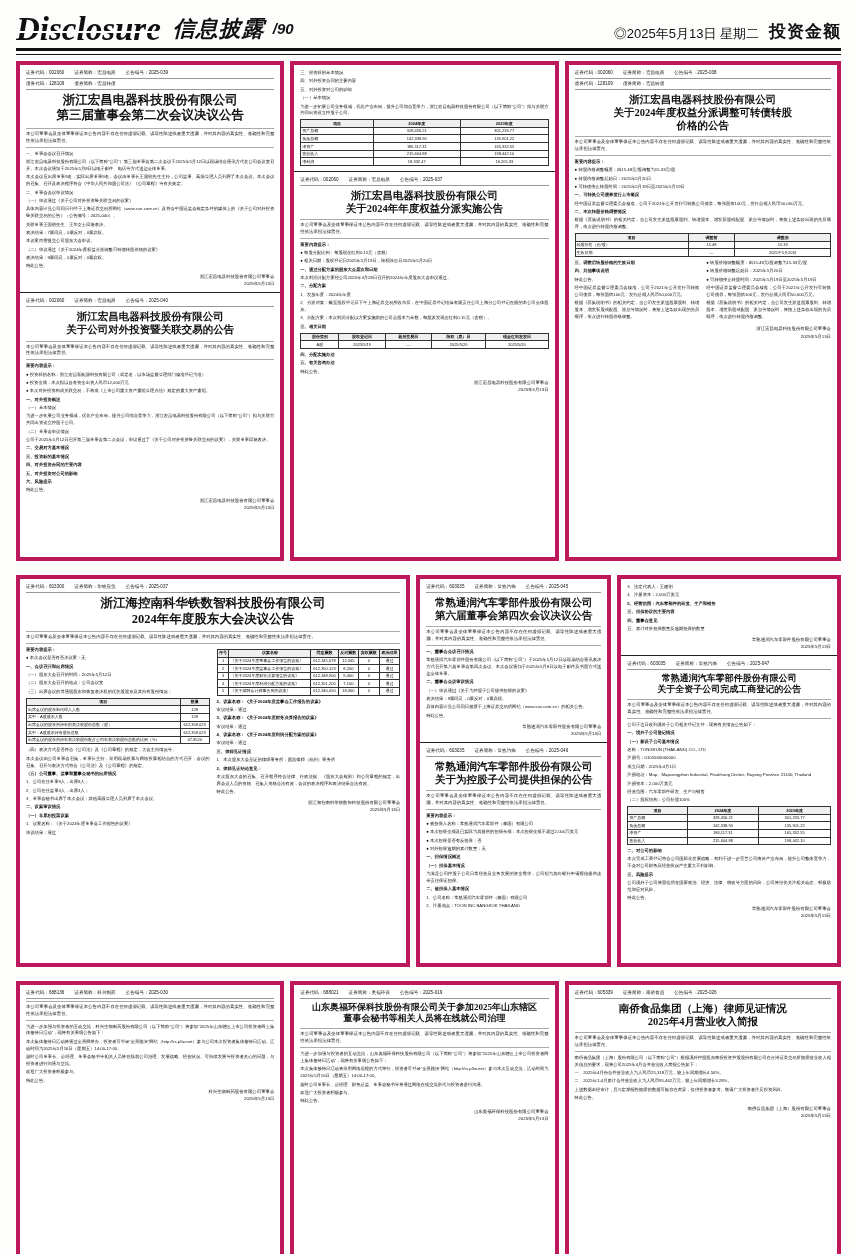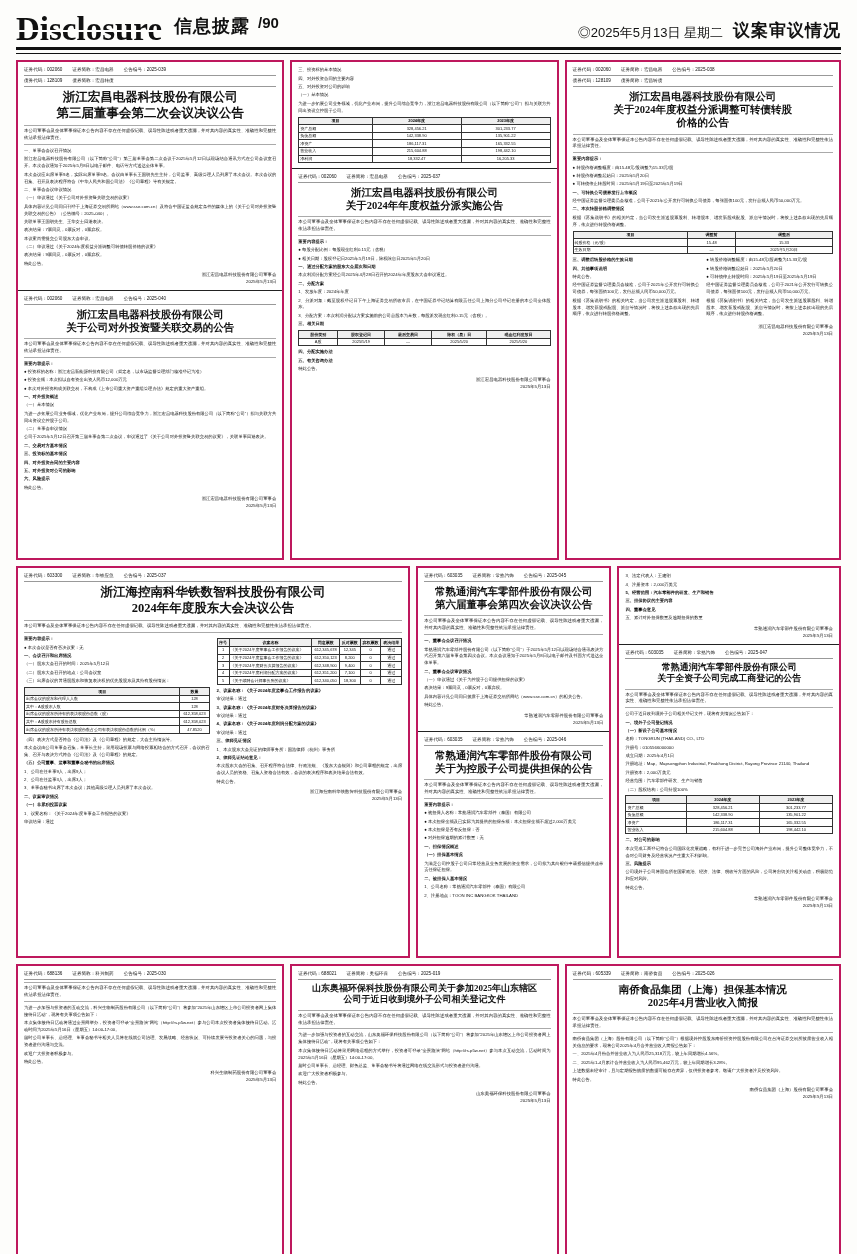--- a/index.html
+++ b/index.html
@@ -18,48 +18,48 @@
     padding: 14px 16px 10px 16px;
   }
 
   
   .masthead {
     display: flex; align-items: flex-end; justify-content: space-between;
     border-bottom: 3px solid #111;
     padding-bottom: 2px;
     margin-bottom: 3px;
   }
-  .mast-left { display: flex; align-items: flex-start; gap: 8px; }
+  .mast-left { display: flex; align-items: center; gap: 8px; font-style: italic; }
   .disclosure-word {
     font-family: "Liberation Serif", serif;
     font-weight: bold;
     font-size: 33px;
     letter-spacing: 0px;
     line-height: 0.95;
     color: #111;
     background: linear-gradient(180deg,#111 0 52%, #fff 52% 58%, #111 58% 100%);
     -webkit-background-clip: text;
     background-clip: text;
     color: transparent;
     padding-right: 4px;
   }
-  .mast-cn { font-size: 18px; font-weight: bold; letter-spacing: 1px; padding-bottom: 2px; }
+  .mast-cn { font-size: 22px; font-weight: bold; letter-spacing: 1px; padding-bottom: 2px; }
   .mast-page { font-size: 15px; font-weight: bold; padding-bottom: 3px; }
   .mast-right { display: flex; align-items: flex-end; gap: 10px; padding-bottom: 3px; }
   .mast-date { font-size: 13px; }
   .mast-paper { font-size: 17px; font-weight: bold; font-family: "Liberation Serif", serif; letter-spacing: 1px; }
 
   .rule-thin { height:1px; background:#111; margin: 2px 0 6px 0; }
 
   
   .band { display: flex; gap: 6px; }
-  .band + .band { margin-top: 6px; }
+  .band + .band { margin-top: 14px; }
 
   .box {
-    border: 2px solid #be185d;
+    border: 4px solid #be185d;
     background: #fff;
     padding: 5px 6px 20px 6px;
     overflow: hidden;
   }
 
   .codeline {
     display: flex; gap: 10px; flex-wrap: wrap;
     font-size: 4.6px; line-height: 1.5;
     border-bottom: 0.5px solid #999;
     padding-bottom: 1px; margin-bottom: 2px;
@@ -116,21 +116,21 @@
 <div class="page">
 
   <div class="masthead">
     <div class="mast-left">
       <div class="disclosure-word">Disclosure</div>
       <div class="mast-cn">信息披露</div>
       <div class="mast-page">/90</div>
     </div>
     <div class="mast-right">
       <div class="mast-date">◎2025年5月13日 星期二</div>
-      <div class="mast-paper">议案审议情况</div>
+      <div class="mast-paper">投资金额</div>
     </div>
   </div>
   <div class="rule-thin"></div>
 
   <div class="band b1">
 
     <div class="box c-a">
 
       <div>
         <div class="codeline">
@@ -656,40 +656,40 @@
 2025年5月13日</div>
     </div>
 
     <div class="box c-b">
       <div class="codeline">
         <span>证券代码：688021</span>
         <span>证券简称：奥福环保</span>
         <span>公告编号：2025-019</span>
       </div>
       <div class="title t-sm" style="white-space:pre-line">山东奥福环保科技股份有限公司关于参加2025年山东辖区
-公司于近日收到境外子公司相关登记文件</div>
+董事会秘书等相关人员将在线就公司治理</div>
       <div class="notice">本公司董事会及全体董事保证本公告内容不存在任何虚假记载、误导性陈述或者重大遗漏，并对其内容的真实性、准确性和完整性依法承担法律责任。</div>
       <div class="body-txt">
         <p>为进一步加强与投资者的互动交流，山东奥福环保科技股份有限公司（以下简称“公司”）将参加“2025年山东辖区上市公司投资者网上集体接待日活动”，现将有关事项公告如下：</p>
         <p>本次集体接待日活动将采用网络远程的方式举行，投资者可登录“全景路演”网站（http://rs.p5w.net）参与本次互动交流，活动时间为2025年5月16日（星期五）14:00-17:00。</p>
         <p>届时公司董事长、总经理、财务总监、董事会秘书等将通过网络在线交流形式与投资者进行沟通。</p>
         <p>欢迎广大投资者积极参与。</p>
         <p>特此公告。</p>
       </div>
       <div class="signoff" style="white-space:pre-line">山东奥福环保科技股份有限公司董事会
 2025年5月13日</div>
     </div>
 
     <div class="box c-c">
       <div class="codeline">
         <span>证券代码：605339</span>
         <span>证券简称：南侨食品</span>
         <span>公告编号：2025-026</span>
       </div>
-      <div class="title t-md" style="white-space:pre-line">南侨食品集团（上海）担保基本情况
+      <div class="title t-md" style="white-space:pre-line">南侨食品集团（上海）律师见证情况
 2025年4月营业收入简报</div>
       <div class="notice">本公司董事会及全体董事保证本公告内容不存在任何虚假记载、误导性陈述或者重大遗漏，并对其内容的真实性、准确性和完整性依法承担法律责任。</div>
       <div class="body-txt">
         <p>南侨食品集团（上海）股份有限公司（以下简称“公司”）根据境外控股股东南侨投资控股股份有限公司在台湾证券交易所披露营业收入相关信息的要求，现将公司2025年4月合并营业收入简报公告如下：</p>
         <p>一、2025年4月份合并营业收入为人民币25,318万元，较上年同期增长4.56%。</p>
         <p>二、2025年1-4月累计合并营业收入为人民币95,462万元，较上年同期增长3.28%。</p>
         <p>上述数据未经审计，且与定期报告披露的数据可能存在差异，仅供投资者参考。敬请广大投资者注意投资风险。</p>
         <p>特此公告。</p>
       </div>
       <div class="signoff" style="white-space:pre-line">南侨食品集团（上海）股份有限公司董事会

